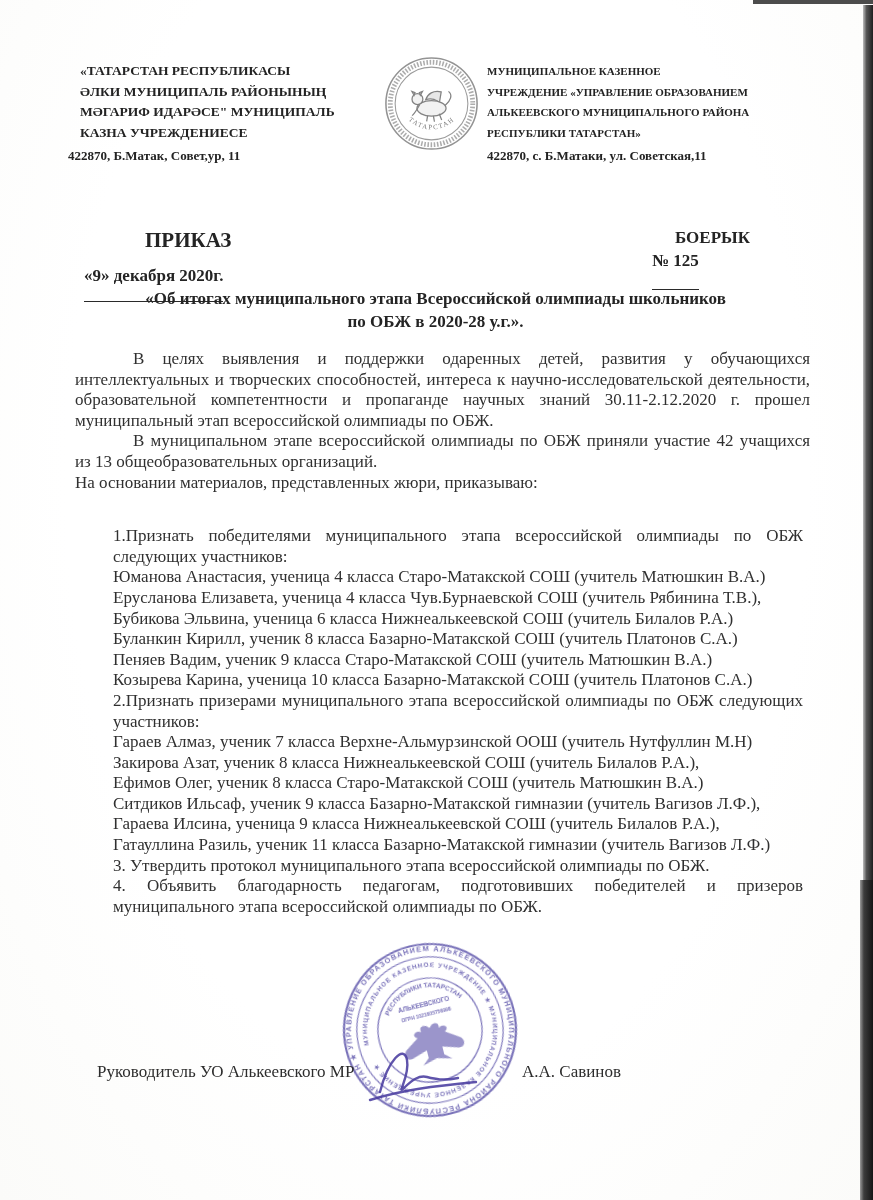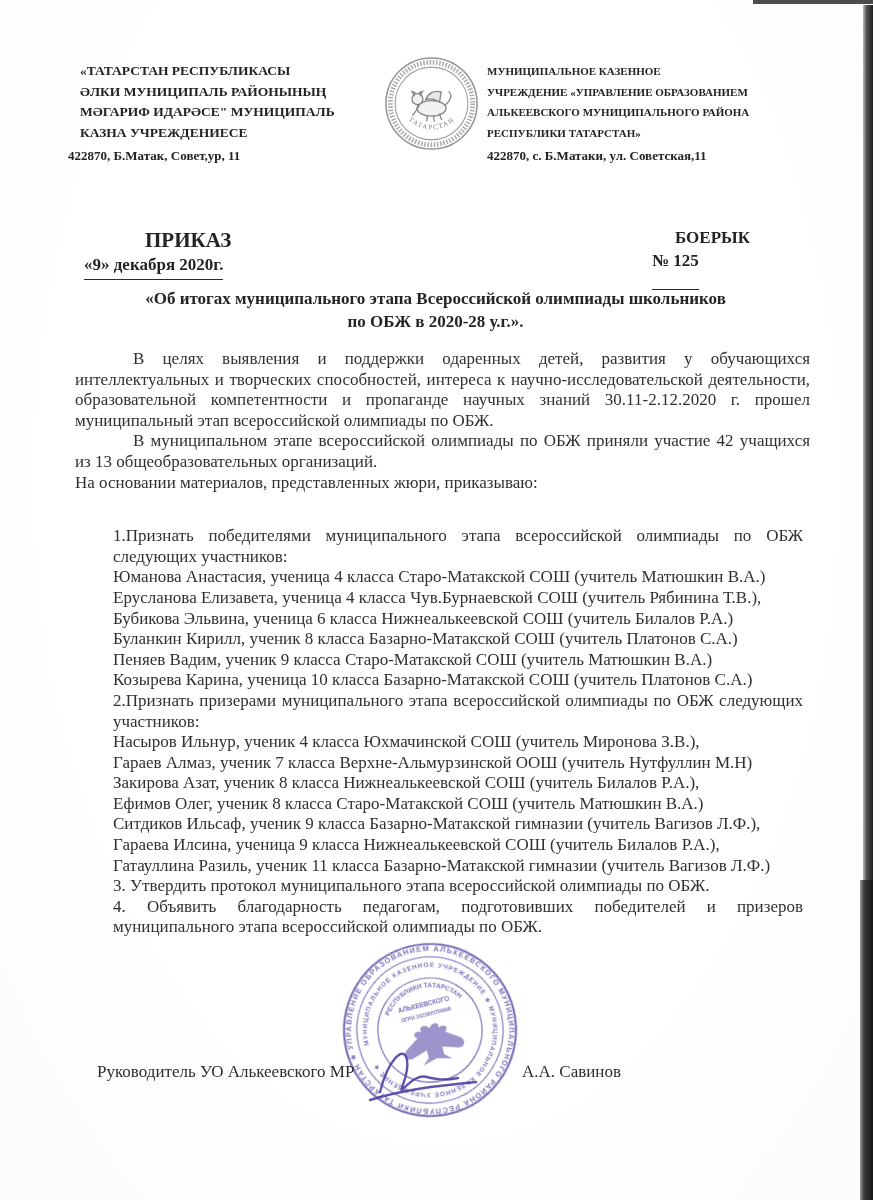--- a/index.html
+++ b/index.html
@@ -17,22 +17,22 @@
   
   .org-left{position:absolute;left:80px;top:61px;width:310px;
     font-weight:bold;font-size:13.5px;line-height:20.6px;color:#232323;}
   .org-right{position:absolute;left:487px;top:61px;width:360px;
     font-weight:bold;font-size:11px;line-height:20.6px;color:#232323;}
   .addr-left{position:absolute;left:68px;top:148px;font-weight:bold;font-size:13px;color:#232323;}
   .addr-right{position:absolute;left:487px;top:148px;font-weight:bold;font-size:13px;color:#232323;}
   .emblem{position:absolute;left:383px;top:55px;width:97px;height:97px;opacity:.85;}
   
   .prikaz{position:absolute;left:145px;top:228px;font-weight:bold;font-size:21px;color:#242424;}
-  .prikaz-date{position:absolute;left:84px;top:255px;font-weight:bold;font-size:17px;
-    border-bottom:1.6px solid #2a2a2a;padding-bottom:4px;color:#242424;}
+  .prikaz-date{position:absolute;left:84px;top:266px;font-weight:bold;font-size:17px;
+    border-bottom:1.6px solid #2a2a2a;padding-bottom:15px;color:#242424;}
   .boeryk{position:absolute;left:627px;top:228px;font-weight:bold;font-size:17px;color:#242424;margin-left:48px;}
   .order-num{position:absolute;left:652px;top:251px;font-weight:bold;font-size:17px;
     border-bottom:1.6px solid #2a2a2a;padding-bottom:18px;color:#242424;}
   
   .subject{position:absolute;left:59px;top:288px;width:735px;text-align:center;
     font-weight:bold;font-size:17px;line-height:22.5px;color:#242424;padding-left:18px;box-sizing:border-box;}
   
   .body-text{position:absolute;left:75px;top:349px;width:735px;
     font-size:17px;line-height:20.6px;text-align:justify;color:#303030;}
   .body-text p{margin:0;}
@@ -112,21 +112,20 @@
     <p>На основании материалов, представленных жюри, приказываю:</p>
     <div class="list-block">
       <p>1.Признать победителями муниципального этапа всероссийской олимпиады по ОБЖ следующих участников:</p>
       <p>Юманова Анастасия, ученица 4 класса Старо-Матакской СОШ (учитель Матюшкин В.А.)</p>
       <p>Ерусланова Елизавета, ученица 4 класса Чув.Бурнаевской СОШ (учитель Рябинина Т.В.),</p>
       <p>Бубикова Эльвина, ученица 6 класса Нижнеалькеевской СОШ (учитель Билалов Р.А.)</p>
       <p>Буланкин Кирилл, ученик 8 класса Базарно-Матакской СОШ (учитель Платонов С.А.)</p>
       <p>Пеняев Вадим, ученик 9 класса Старо-Матакской СОШ (учитель Матюшкин В.А.)</p>
       <p>Козырева Карина, ученица 10 класса Базарно-Матакской СОШ (учитель Платонов С.А.)</p>
       <p>2.Признать призерами муниципального этапа всероссийской олимпиады по ОБЖ следующих участников:</p>
-      <p>Насыров Ильнур, ученик 4 класса Юхмачинской СОШ (учитель Миронова З.В.),</p>
       <p>Гараев Алмаз, ученик 7 класса Верхне-Альмурзинской ООШ (учитель Нутфуллин М.Н)</p>
       <p>Закирова Азат, ученик 8 класса Нижнеалькеевской СОШ (учитель Билалов Р.А.),</p>
       <p>Ефимов Олег, ученик 8 класса Старо-Матакской СОШ (учитель Матюшкин В.А.)</p>
       <p>Ситдиков Ильсаф, ученик 9 класса Базарно-Матакской гимназии (учитель Вагизов Л.Ф.),</p>
       <p>Гараева Илсина, ученица 9 класса Нижнеалькеевской СОШ (учитель Билалов Р.А.),</p>
       <p>Гатауллина Разиль, ученик 11 класса Базарно-Матакской гимназии (учитель Вагизов Л.Ф.)</p>
       <p>3. Утвердить протокол муниципального этапа всероссийской олимпиады по ОБЖ.</p>
       <p>4. Объявить благодарность педагогам, подготовивших победителей и призеров муниципального этапа всероссийской олимпиады по ОБЖ.</p>
     </div>
   </div>

